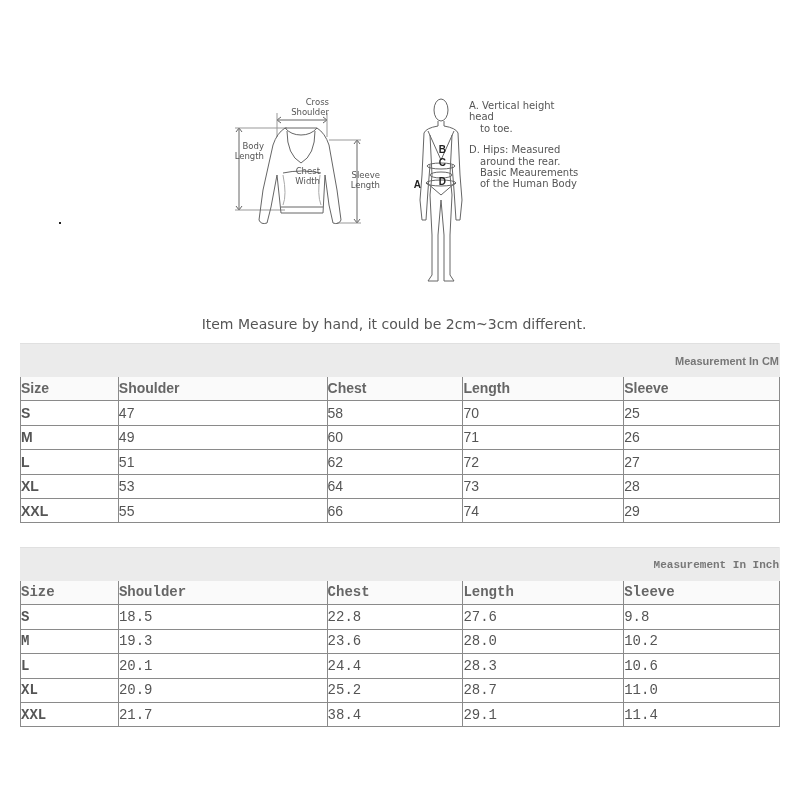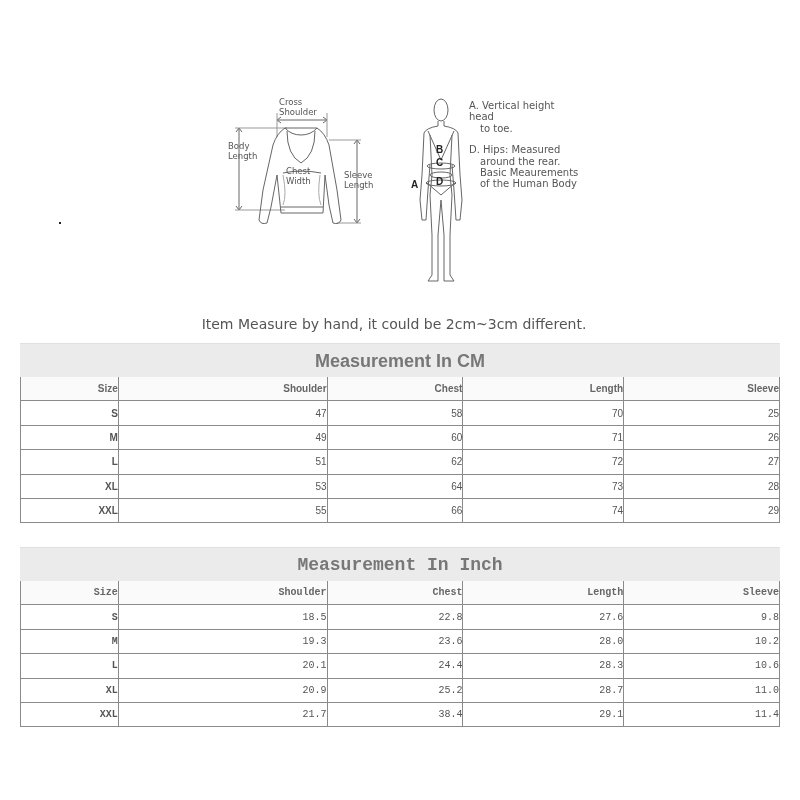--- a/index.html
+++ b/index.html
@@ -2,33 +2,33 @@
 <html><head>
   <meta charset="utf-8">
   <style>
     * { box-sizing: border-box; margin: 0; padding: 0; }
     body {
       width: 800px; height: 800px; background: #ffffff; position: relative; overflow: hidden;
       font-family: "Liberation Sans", sans-serif; color: #555;
     }
     .dot { position: absolute; left: 59px; left: 59px; top: 222px; width: 2px; height: 2px; background: #222; }
     .diagram { position: absolute; }
-    .dlabel { position: absolute; font-family: "DejaVu Sans", sans-serif; font-size: 8.5px; color: #555; line-height: 10px; text-align: left; }
+    .dlabel { position: absolute; font-family: "DejaVu Sans", sans-serif; font-size: 8.5px; color: #555; line-height: 10px; text-align: right; }
     .legend { position: absolute; left: 469px; top: 100px; width: 110px; font-family: "DejaVu Sans", sans-serif; font-size: 10px; color: #555; line-height: 11.4px; }
     .legend .item { margin-bottom: 10px; }
     .legend .item .cont { padding-left: 11px; display: block; }
     .note { position: absolute; top: 316px; left: 0; width: 788px; text-align: center; font-family: "DejaVu Sans", sans-serif; font-size: 14px; color: #555; }
     .size-table { position: absolute; left: 20px; width: 760px; border-collapse: collapse; }
     .size-table th.title {
-      background: #ebebeb; height: 33px; font-size: 18px; font-weight: bold; color: #777;
+      background: #ebebeb; height: 33px; font-size: 11px; font-weight: bold; color: #777;
       border-top: 1px solid #e0e0e0; border-left: 1px solid #ebebeb; border-right: 1px solid #ebebeb;
-      text-align: center; padding-top: 2px;
+      text-align: right; padding-top: 2px;
     }
     .size-table td, .size-table th.col {
-      border: 1.5px solid #8a8a8a; text-align: right; font-size: 10px; height: 24.4px; color: #555;
+      border: 1.5px solid #8a8a8a; text-align: left; font-size: 14px; height: 24.4px; color: #555;
     }
     .size-table th.col { background: #fafafa; font-weight: bold; color: #666; border-top: none; }
     .size-table td.size { font-weight: bold; color: #555; }
     .c1 { width: 98px; } .c2 { width: 209px; } .c3 { width: 136px; } .c4 { width: 161px; } .c5 { width: 156px; }
   </style>
 </head>
 <body>
 
 <div class="dot"></div>
 

